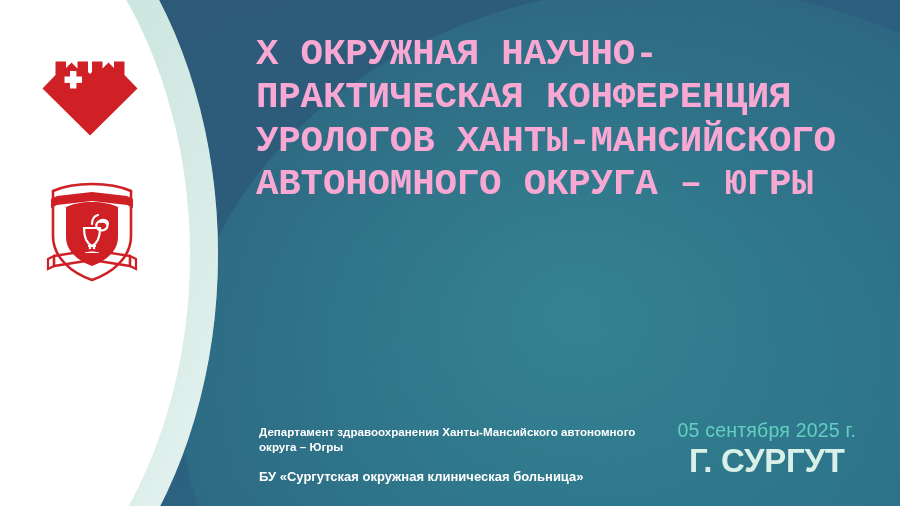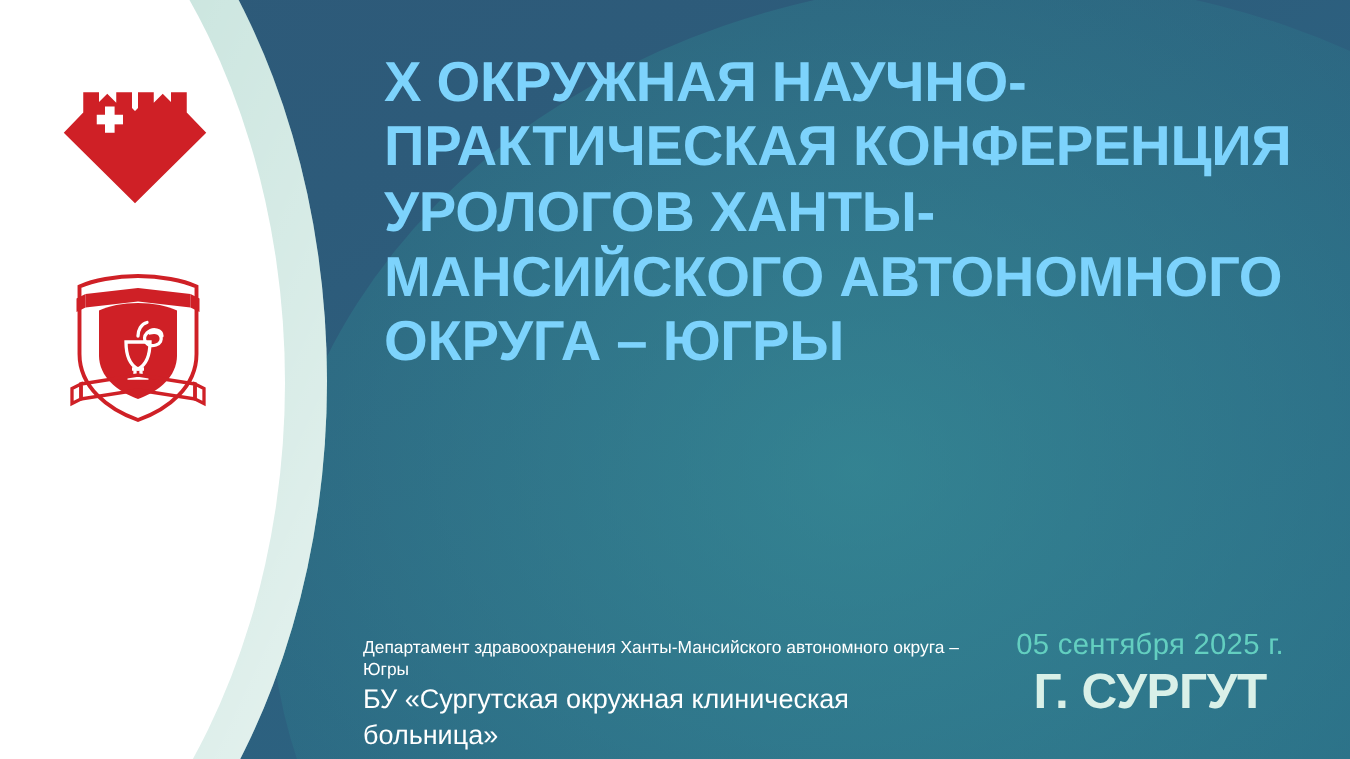--- a/index.html
+++ b/index.html
@@ -104,42 +104,44 @@
   #logo-heart { left: 38px; top: 36px; width: 104px; height: 100px; }
   #logo-shield { left: 44px; top: 180px; width: 96px; height: 104px; }
 
   
   .title {
     position: absolute;
     left: 256px;
     top: 33px;
     width: 620px;
     z-index: 5;
-    color: #7dd3fc;
+    color: #f9a8d4;
     font-size: 37.5px;
     font-weight: bold;
     line-height: 1.155;
     letter-spacing: -0.2px;
     text-transform: uppercase;
     white-space: pre-line;
+    font-family: Liberation Mono, monospace;
   }
 
   .org-block {
     position: absolute;
-    left: 242px;
+    left: 259px;
     top: 424px;
     width: 400px;
     z-index: 5;
     color: #ffffff;
     font-size: 11.6px;
-    font-weight: normal;
+    font-weight: bold;
     line-height: 1.33;
   }
   .org-line2 {
-    font-size: 18px;
+    margin-top: 13px;
+    font-size: 13px;
   }
 
   .date-block {
     position: absolute;
     right: 44px;
     top: 420px;
     z-index: 5;
     text-align: right;
     margin-left: 24px;
   }

